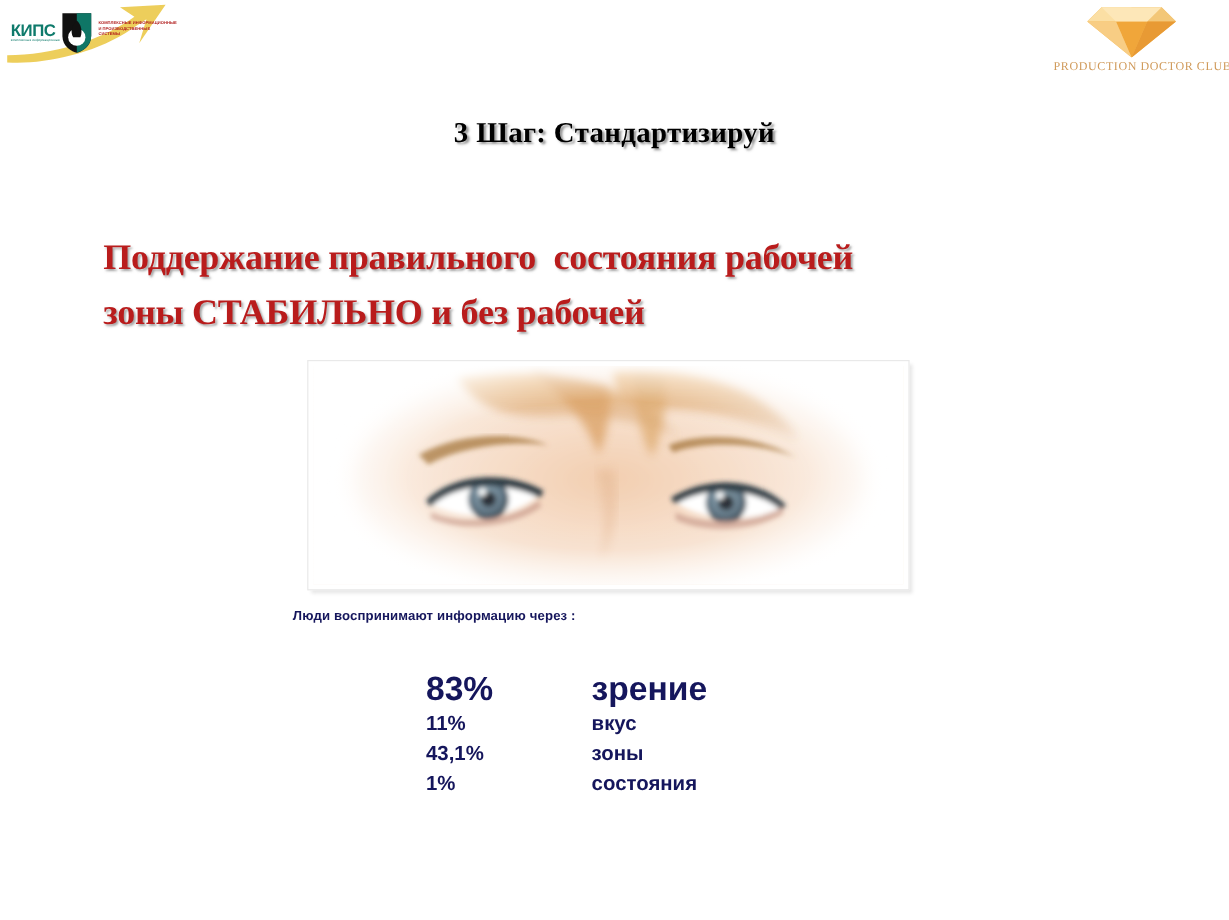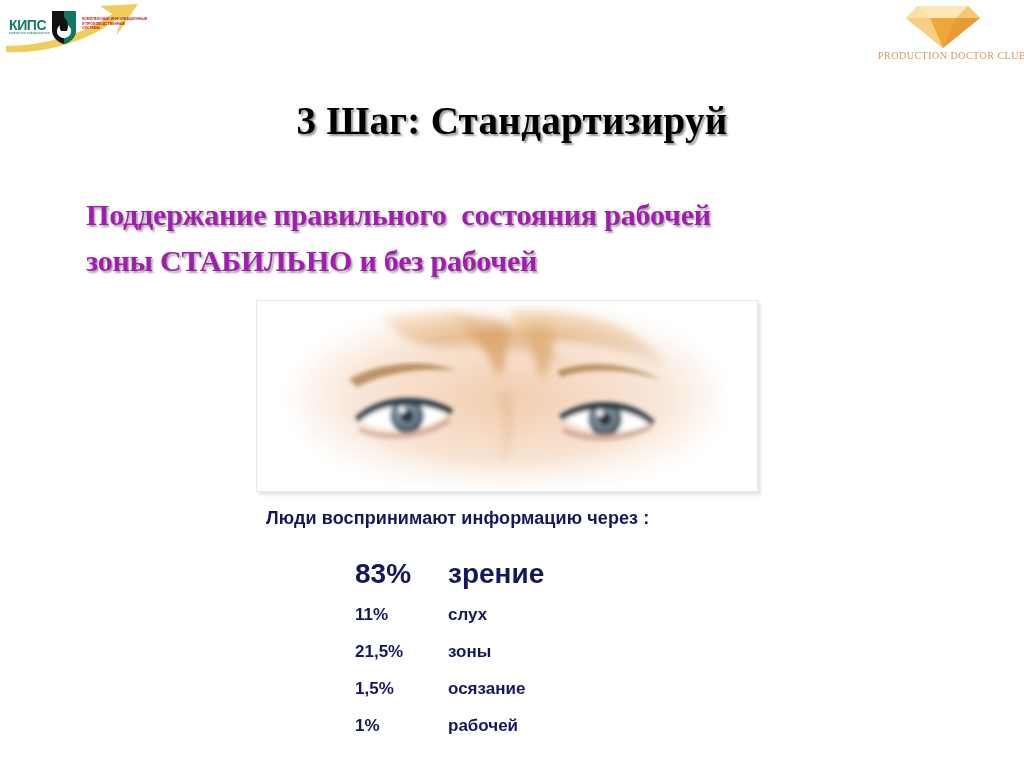--- a/index.html
+++ b/index.html
@@ -106,36 +106,36 @@
 
   
   #page-title {
     position: absolute;
     left: 0;
     top: 98px;
     width: 1024px;
     text-align: center;
     font-family: "Liberation Serif", serif;
     font-weight: bold;
-    font-size: 39px;
+    font-size: 24px;
     color: #000000;
     text-shadow: 2px 2px 2px rgba(130,130,130,0.85);
     letter-spacing: 0.3px;
   }
 
   #subtitle {
     position: absolute;
     left: 86px;
     top: 192px;
     width: 880px;
     font-family: "Liberation Serif", serif;
     font-weight: bold;
     font-size: 30px;
     line-height: 46px;
-    color: #a21caf;
+    color: #b91c1c;
     text-shadow: 1.6px 1.6px 2px rgba(140,140,140,0.8);
     letter-spacing: -0.2px;
   }
   #subtitle .ln { display: block; white-space: pre; }
 
   
   #photo-frame {
     position: absolute;
     left: 256px;
     top: 300px;
@@ -153,57 +153,58 @@
     width: 492px;
     height: 182px;
     overflow: hidden;
     background: #fdf8f4;
   }
   #photo-frame svg { display: block; }
 
   
   #caption {
     position: absolute;
-    left: 266px;
+    left: 244px;
     top: 508px;
     font-family: "Liberation Sans", sans-serif;
     font-weight: bold;
-    font-size: 18px;
+    font-size: 11px;
     color: #15165c;
     letter-spacing: 0.1px;
     white-space: nowrap;
   }
 
   
   #stats {
     position: absolute;
     left: 355px;
     top: 558px;
     color: #15165c;
   }
   #stats .row {
     display: flex;
     align-items: baseline;
     white-space: nowrap;
+    gap: 45px;
   }
   #stats .row .pct {
     width: 93px;
     flex: 0 0 93px;
     font-family: "Liberation Sans", sans-serif;
     font-weight: bold;
   }
   #stats .row .label {
     font-family: "Liberation Sans", sans-serif;
     font-weight: bold;
     text-align: right;
   }
   #stats .row.big { height: 35px; }
   #stats .row.big .pct,
   #stats .row.big .label { font-size: 28px; }
-  #stats .row.small { height: 25px; margin-top: 12px; }
+  #stats .row.small { height: 25px; }
   #stats .row.small .pct,
   #stats .row.small .label { font-size: 17px; }
 </style>
 </head>
 <body>
 
 <div id="slide">
 
   <div id="logo-left">
     <svg class="swoosh" viewBox="0 0 150 52">
@@ -320,29 +321,25 @@
 
   <div id="caption">Люди воспринимают информацию через :</div>
 
   <div id="stats">
     <div class="row big">
       <span class="pct">83%</span>
       <span class="label">зрение</span>
     </div>
     <div class="row small">
       <span class="pct">11%</span>
-      <span class="label">слух</span>
+      <span class="label">вкус</span>
     </div>
     <div class="row small">
-      <span class="pct">21,5%</span>
+      <span class="pct">43,1%</span>
       <span class="label">зоны</span>
-    </div>
-    <div class="row small">
-      <span class="pct">1,5%</span>
-      <span class="label">осязание</span>
     </div>
     <div class="row small">
       <span class="pct">1%</span>
-      <span class="label">рабочей</span>
+      <span class="label">состояния</span>
     </div>
   </div>
 
 </div>
 
 </body></html>

